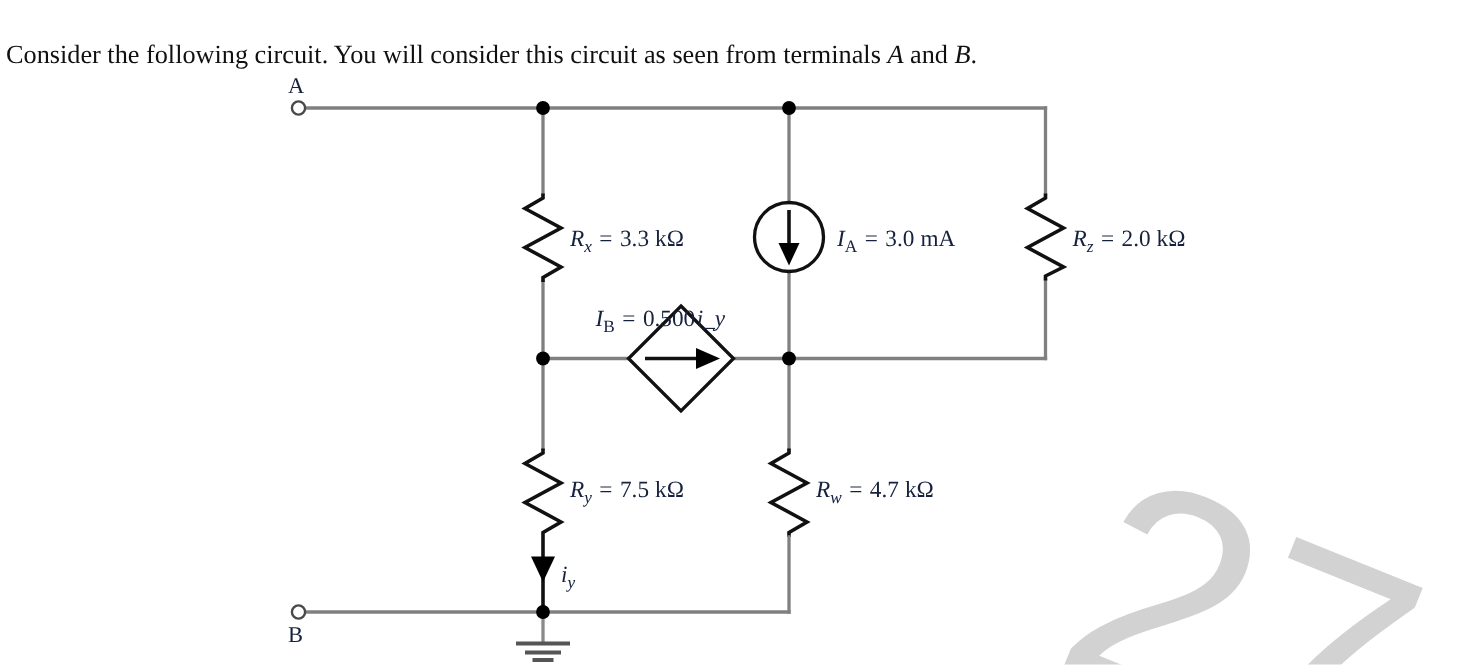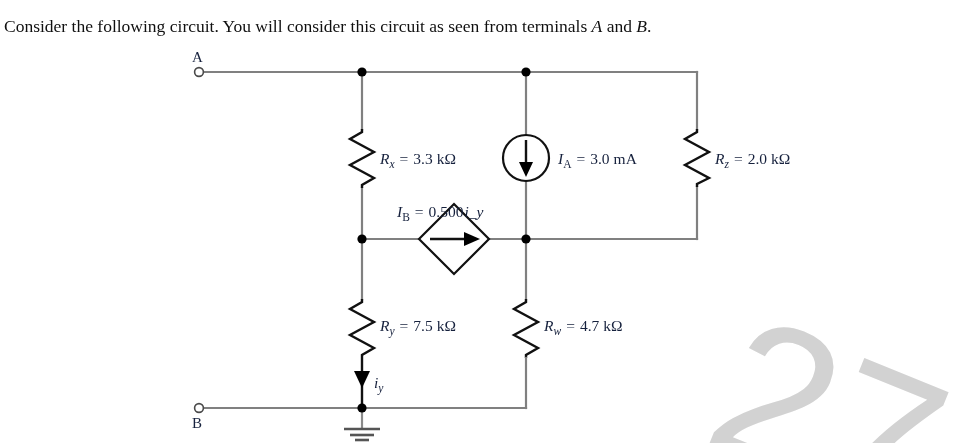--- a/index.html
+++ b/index.html
@@ -11,21 +11,21 @@
     width: 976px;
     height: 443px;
     position: relative;
     overflow: hidden;
     font-family: "Liberation Serif", "DejaVu Serif", serif;
     color: #1a1a1a;
   }
   #prompt-text {
     position: absolute;
     left: 4px;
-    top: 14px;
+    top: 24px;
     font-size: 17.5px;
     line-height: 24px;
     white-space: nowrap;
     color: #101010;
   }
   #prompt-text .mathvar {
     font-family: "Liberation Serif", "DejaVu Serif", serif;
     font-style: italic;
   }
   #circuit-figure {

